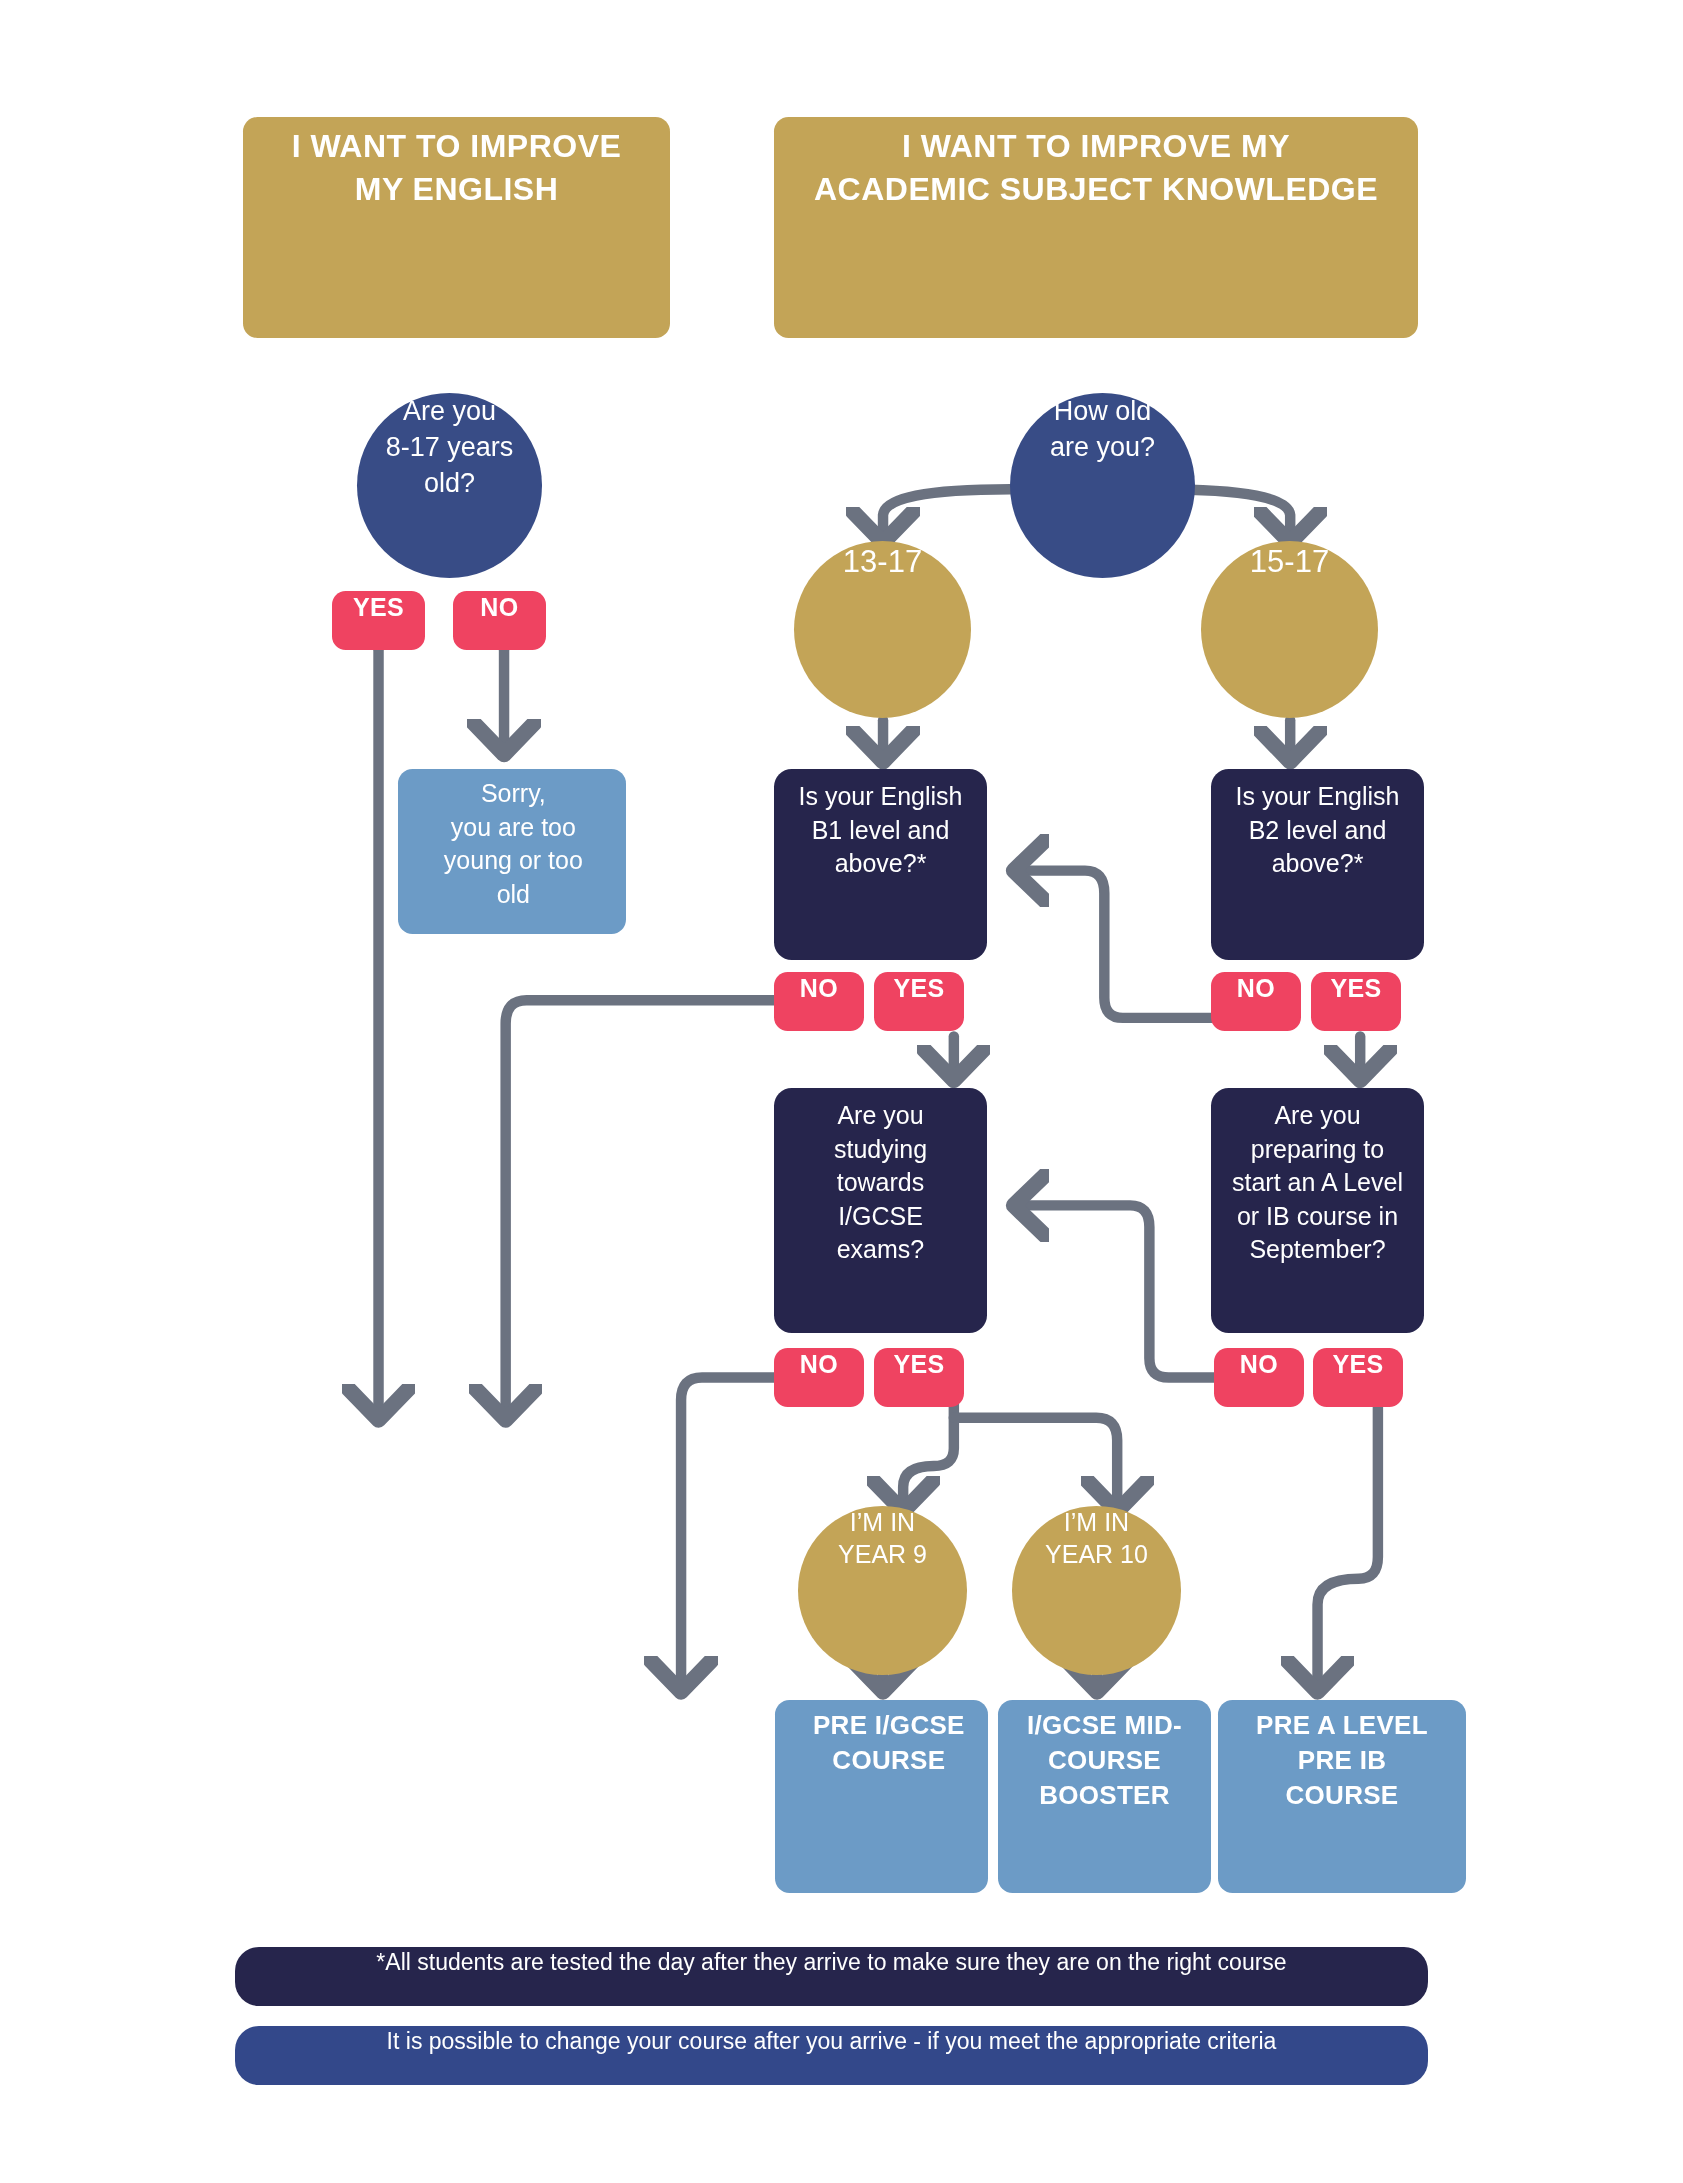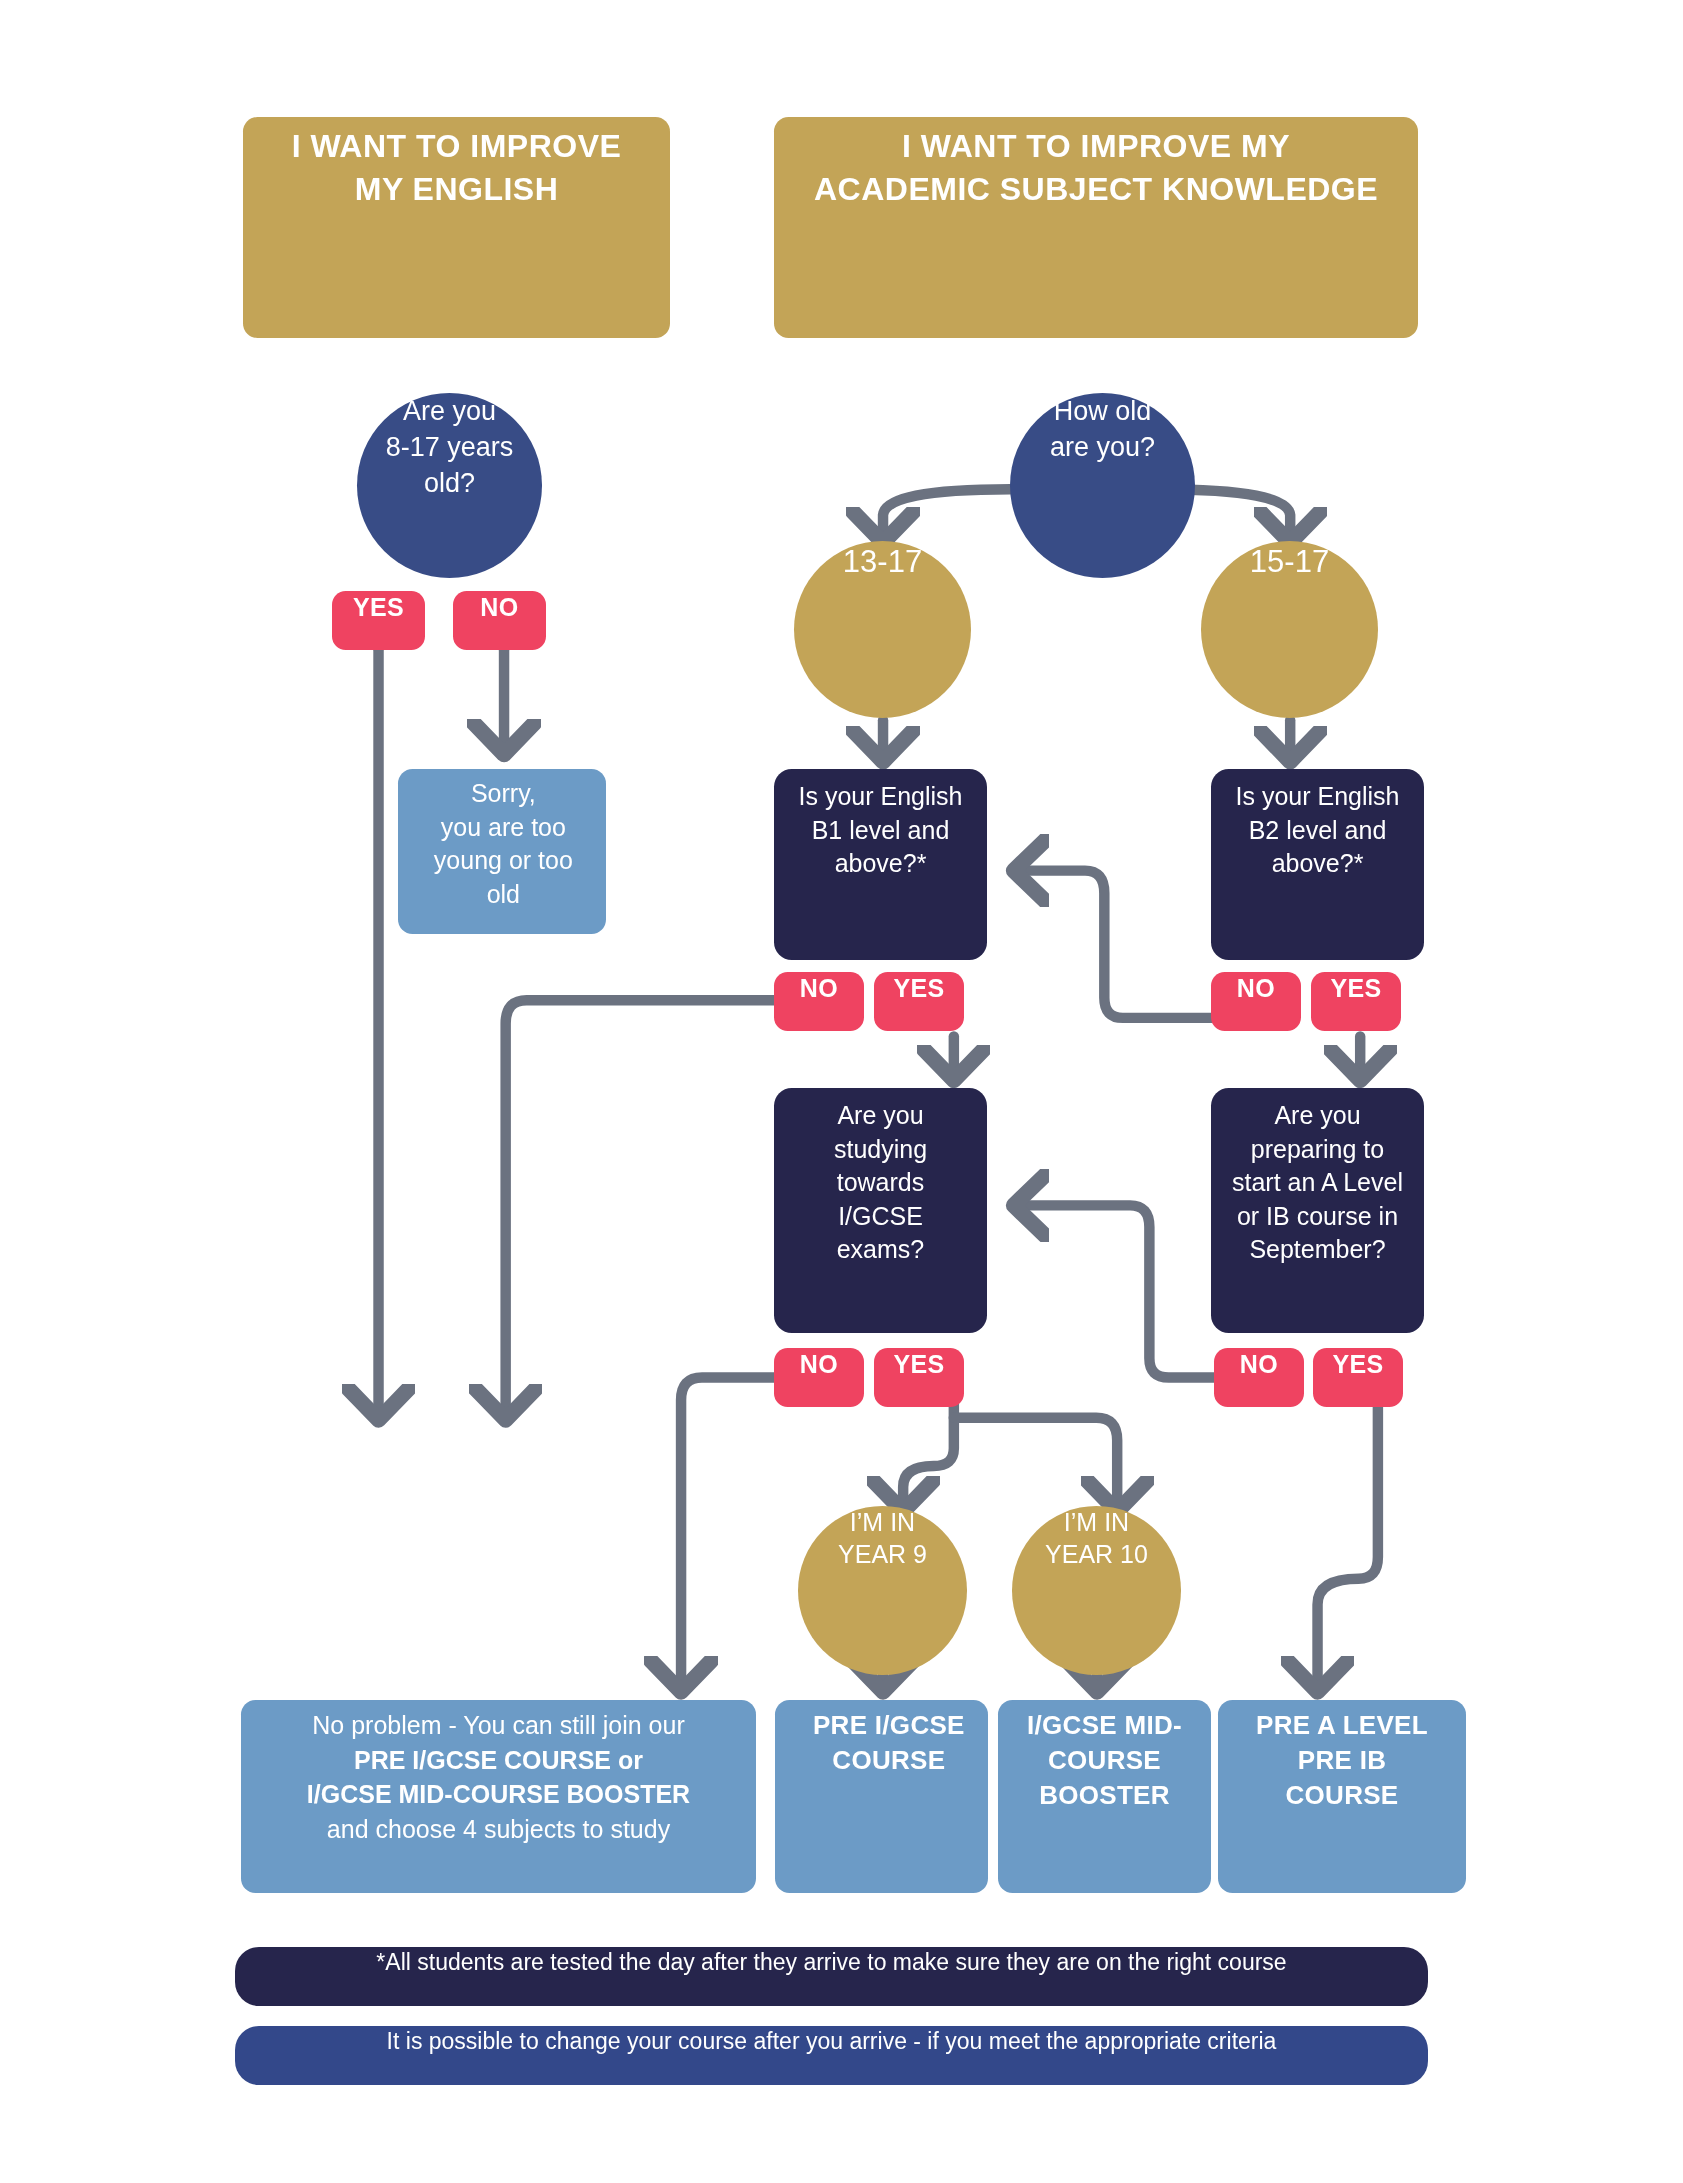--- a/index.html
+++ b/index.html
@@ -177,21 +177,21 @@
       <span class="stack">Are you</span>
       <span class="stack">8-17 years</span>
       <span class="stack">old?</span>
     </span>
   </div>
 
   <div class="node pill" style="left:332px; top:591px; width:93px; height:59px;">YES</div>
 
   <div class="node pill" style="left:453px; top:591px; width:93px; height:59px;">NO</div>
 
-  <div class="node box-blue" style="left:398px; top:769px; width:208px; height:165px;padding-left:14px;">
+  <div class="node box-blue" style="left:398px; top:769px; width:228px; height:165px;padding-left:14px;">
     <span>
       <span class="stack">Sorry,</span>
       <span class="stack">you are too</span>
       <span class="stack">young or too</span>
       <span class="stack">old</span>
     </span>
   </div>
 
 
   <div class="node circle-navy" style="left:1010px; top:393px; width:185px; height:185px;">
@@ -260,28 +260,20 @@
     </span>
   </div>
 
   <div class="node circle-gold small-label" style="left:1012px; top:1506px; width:169px; height:169px;">
     <span>
       <span class="stack">I’M IN</span>
       <span class="stack">YEAR 10</span>
     </span>
   </div>
 
-  <div class="node box-blue mixed" style="left:241px; top:1700px; width:515px; height:193px;">
-    <span>
-      <span class="stack">No problem - You can still join our</span>
-      <b class="stack">PRE I/GCSE COURSE or</b>
-      <b class="stack">I/GCSE MID-COURSE BOOSTER</b>
-      <span class="stack">and choose 4 subjects to study</span>
-    </span>
-  </div>
 
   <div class="node box-blue caps" style="left:775px; top:1700px; width:213px; height:193px;padding-left:26px;">
     <span>
       <span class="stack">PRE I/GCSE</span>
       <span class="stack">COURSE</span>
     </span>
   </div>
 
   <div class="node box-blue caps" style="left:998px; top:1700px; width:213px; height:193px;">
     <span>

